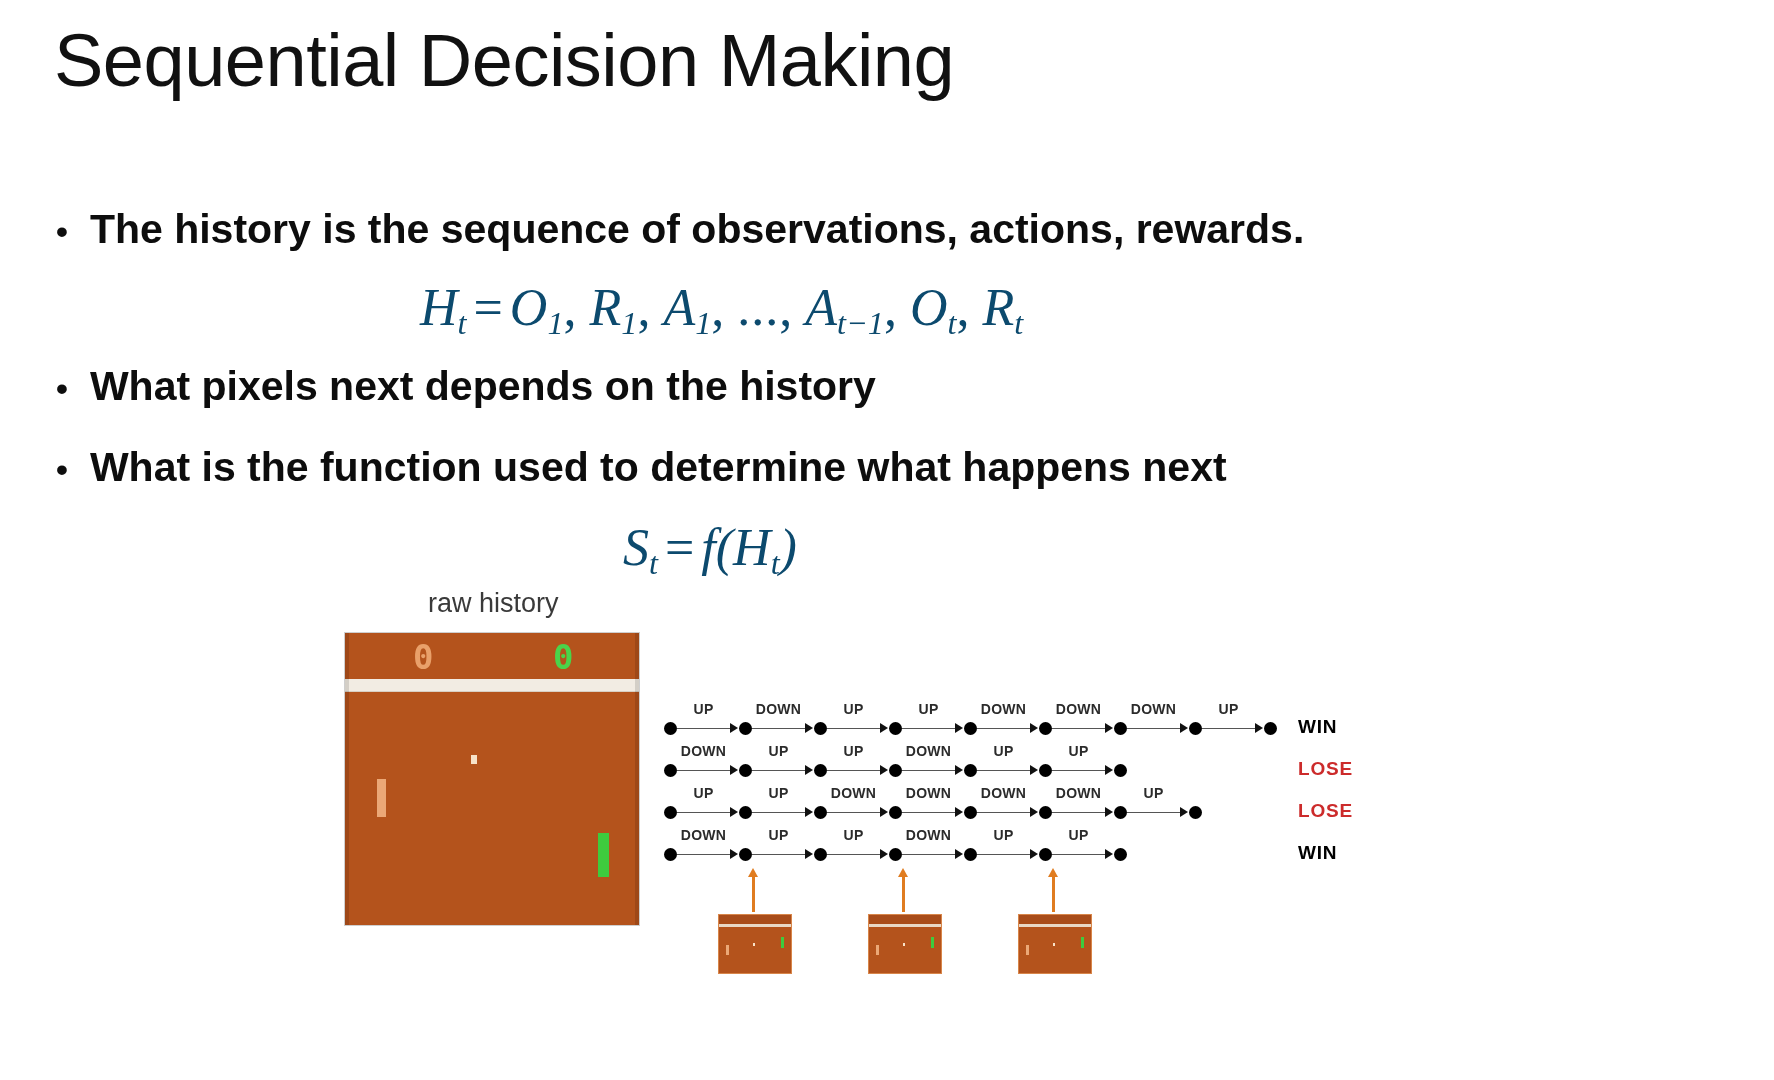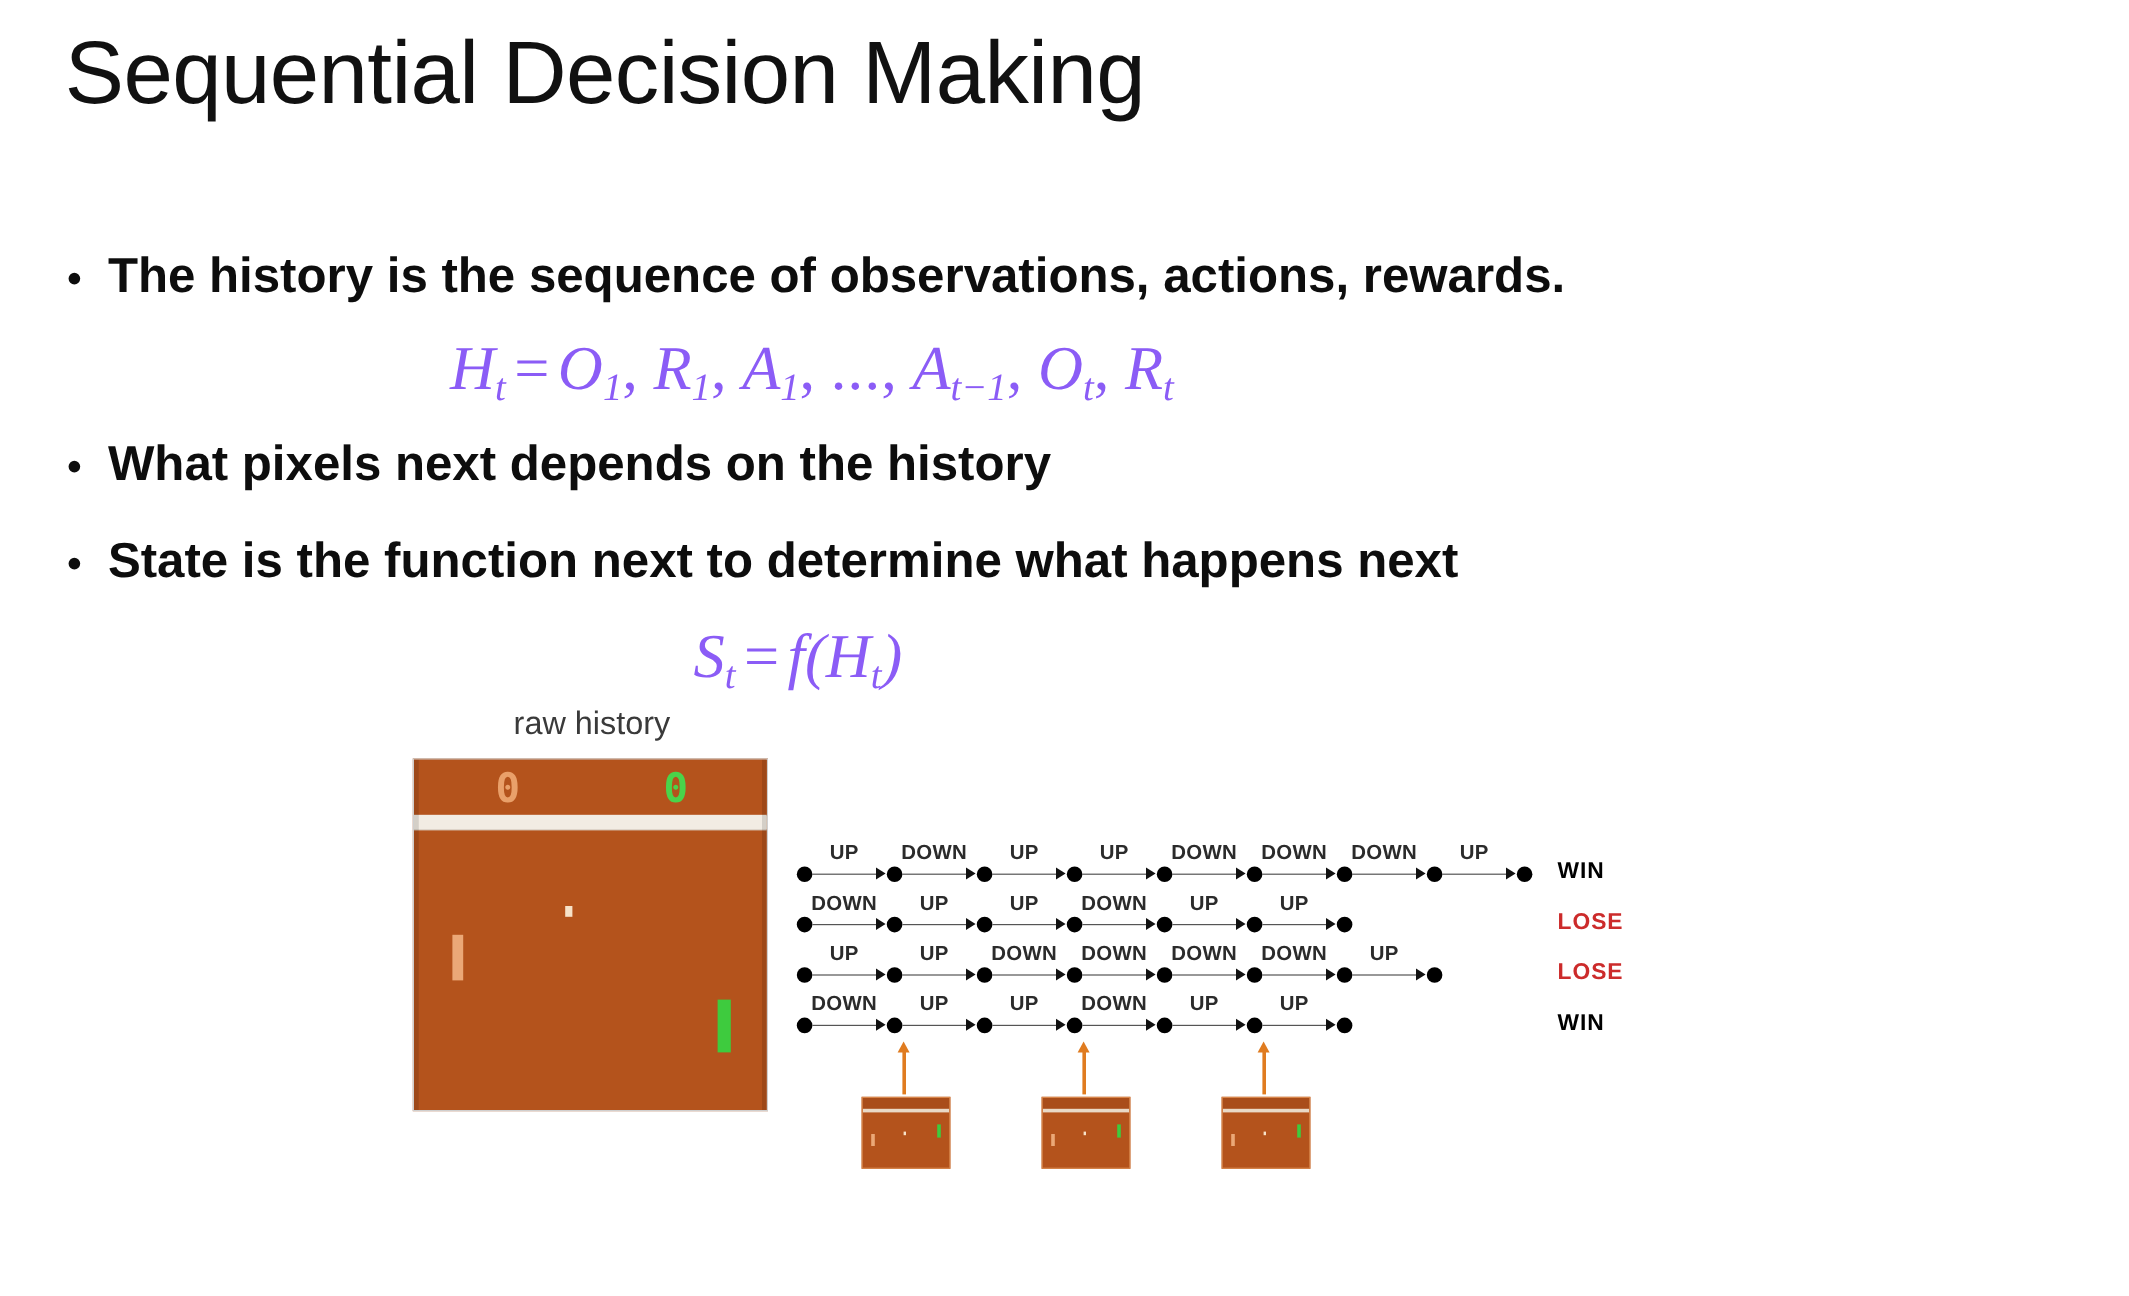--- a/index.html
+++ b/index.html
@@ -26,22 +26,23 @@
   }
   .bullet .dot{font-size:34px;line-height:1;}
   .b1{top:207px;}
   .b2{top:364px;}
   .b3{top:445px;}
 
   
   .equation{
     position:absolute;
     font-family:"Liberation Serif", serif;
-    font-style:italic;color:#8b5cf6;
+    font-style:italic;color:#0c4a6e;
     white-space:nowrap;
+    margin-left:45px;
   }
   .eq1{left:375px;top:278px;font-size:52px;}
   .eq2{left:578px;top:518px;font-size:52px;}
   .eq sub{font-size:0.62em;font-style:italic;vertical-align:-0.28em;}
   .eq .op{font-style:normal;padding:0 7px;}
   .eq .comma{font-style:normal;}
   .eq .dots{font-style:normal;letter-spacing:1px;}
 
   
   .raw-pixels-label{
@@ -119,21 +120,21 @@
   }
   .arrowhead{
     position:absolute;top:23px;
     width:0;height:0;
     border-top:5px solid transparent;
     border-bottom:5px solid transparent;
     border-left:8px solid #111111;
   }
   .act-label{
     position:absolute;top:1px;
-    font-size:17px;color:#2b2b2b;font-weight:600;
+    font-size:14px;color:#2b2b2b;font-weight:600;
     letter-spacing:0.3px;white-space:nowrap;
     transform:translateX(-50%);
   }
   .outcome{
     position:absolute;
     font-size:19px;font-weight:700;letter-spacing:0.8px;
     top:16px;white-space:nowrap;
   }
   .outcome.win{color:#000000;}
   .outcome.lose{color:#cc2b2b;}
@@ -188,21 +189,21 @@
   <span>H</span><sub>t</sub><span class="op">=</span><span>O</span><sub>1</sub><span class="comma">,&nbsp;</span><span>R</span><sub>1</sub><span class="comma">,&nbsp;</span><span>A</span><sub>1</sub><span class="comma">,&nbsp;</span><span class="dots">...</span><span class="comma">,&nbsp;</span><span>A</span><sub>t−1</sub><span class="comma">,&nbsp;</span><span>O</span><sub>t</sub><span class="comma">,&nbsp;</span><span>R</span><sub>t</sub>
 </div>
 
 <div class="bullet b2">
   <span class="dot">•</span>
   <span>What pixels next depends on the history</span>
 </div>
 
 <div class="bullet b3">
   <span class="dot">•</span>
-  <span>State is the function next to determine what happens next</span>
+  <span>What is the function used to determine what happens next</span>
 </div>
 
 <div class="equation eq eq2">
   <span>S</span><sub>t</sub><span class="op">=</span><span>f</span><span>(</span><span>H</span><sub>t</sub><span>)</span>
 </div>
 
 <div class="raw-pixels-label">raw history</div>
 
 <div class="pong-big">
   <div class="score-band"></div>

